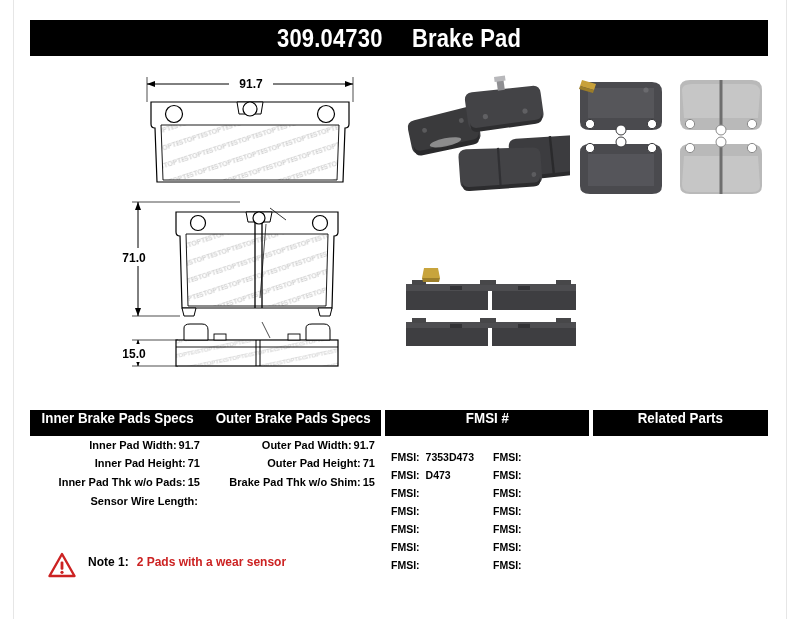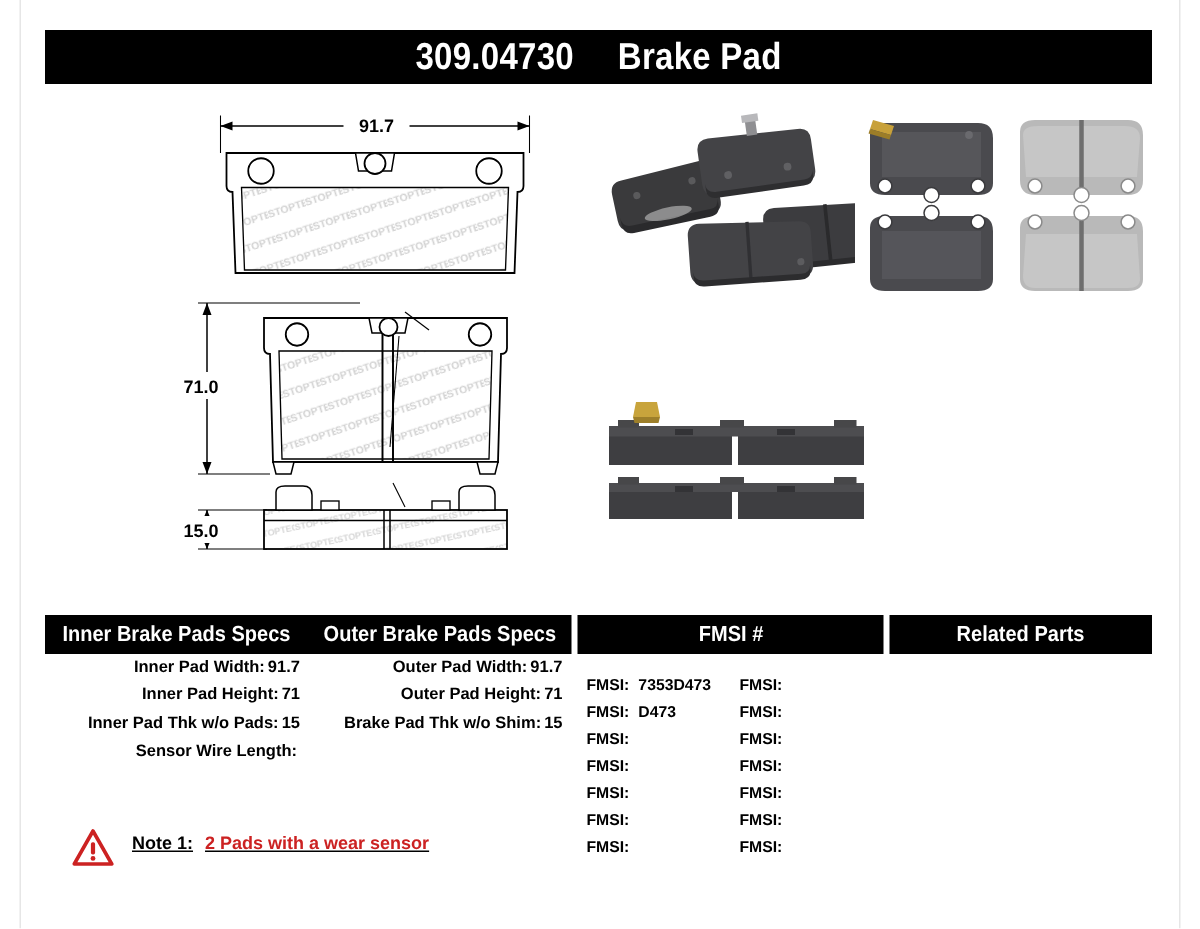--- a/index.html
+++ b/index.html
@@ -98,21 +98,21 @@
   }
   .col-head {
     position: absolute;
     top: 0;
     height: 26px;
     background: #000;
     color: #fff;
     font-size: 14.5px;
     font-weight: bold;
     display: flex;
-    align-items: center;
+    align-items: flex-start;
     justify-content: center;
     box-sizing: border-box;
     white-space: nowrap;
   }
   .col-head span { transform: scaleX(0.92); display: inline-block; }
 
   .ch-inner  { left: 0px;   width: 176px; }
   .ch-outer  { left: 176px; width: 175px; }
   .ch-fmsi   { left: 355px; width: 204px; }
   .ch-rel    { left: 563px; width: 175px; }
@@ -165,21 +165,21 @@
     position: absolute;
     left: 48px; top: 552px;
     display: flex;
     align-items: flex-start;
   }
   .warn-icon {
     width: 28px; height: 26px;
     margin-right: 12px;
     flex: 0 0 auto;
   }
-  .note-lines { padding-top: 1px; text-decoration: underline; }
+  .note-lines { padding-top: 1px; }
   .note-line {
     font-size: 12px;
     font-weight: bold;
     line-height: 1.55;
     white-space: nowrap;
   }
   .note-label { color: #000; }
   .note-text  { color: #cc2222; padding-left: 8px; }
 </style>
 </head>

